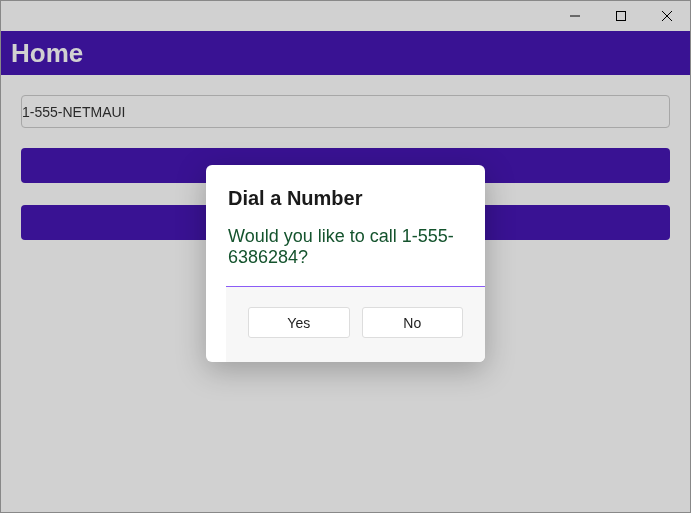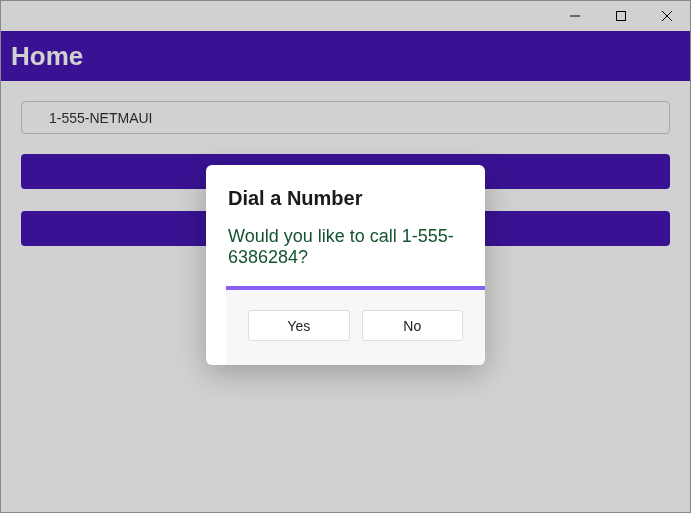--- a/index.html
+++ b/index.html
@@ -30,21 +30,21 @@
       align-items: center;
       justify-content: center;
       cursor: pointer;
     }
     .titlebar-btn svg {
       width: 10px;
       height: 10px;
     }
     .header {
       background: #4617b4;
-      height: 50px;
+      height: 44px;
       display: flex;
       align-items: center;
       padding: 0 10px;
     }
     .header-title {
       color: #fff;
       font-size: 26px;
       font-weight: 600;
     }
     .content {
@@ -54,21 +54,21 @@
       font-size: 22px;
       color: #1a1a1a;
       margin-bottom: 18px;
       font-weight: 400;
     }
     .input {
       width: 100%;
       height: 33px;
       border: 1px solid #ccc;
       border-radius: 4px;
-      padding: 0 27px;
+      padding: 0 0;
       font-size: 14px;
       color: #333;
       background: #fff;
       margin-bottom: 20px;
     }
     .btn-primary {
       width: 100%;
       height: 35px;
       background: #4617b4;
       border: none;
@@ -106,21 +106,21 @@
     }
     .dialog-text {
       font-size: 18px;
       color: #14532d;
     }
     .dialog-buttons {
       background: #f7f7f7;
       padding: 20px 22px 24px 22px;
       display: flex;
       gap: 12px;
-      border-top: 4px solid #8b5cf6;
+      border-top: 1px solid #8b5cf6;
       margin-left: 20px;
     }
     .dialog-btn {
       flex: 1;
       height: 31px;
       background: #fff;
       border: 1px solid #ddd;
       border-radius: 3px;
       font-size: 14px;
       cursor: pointer;

